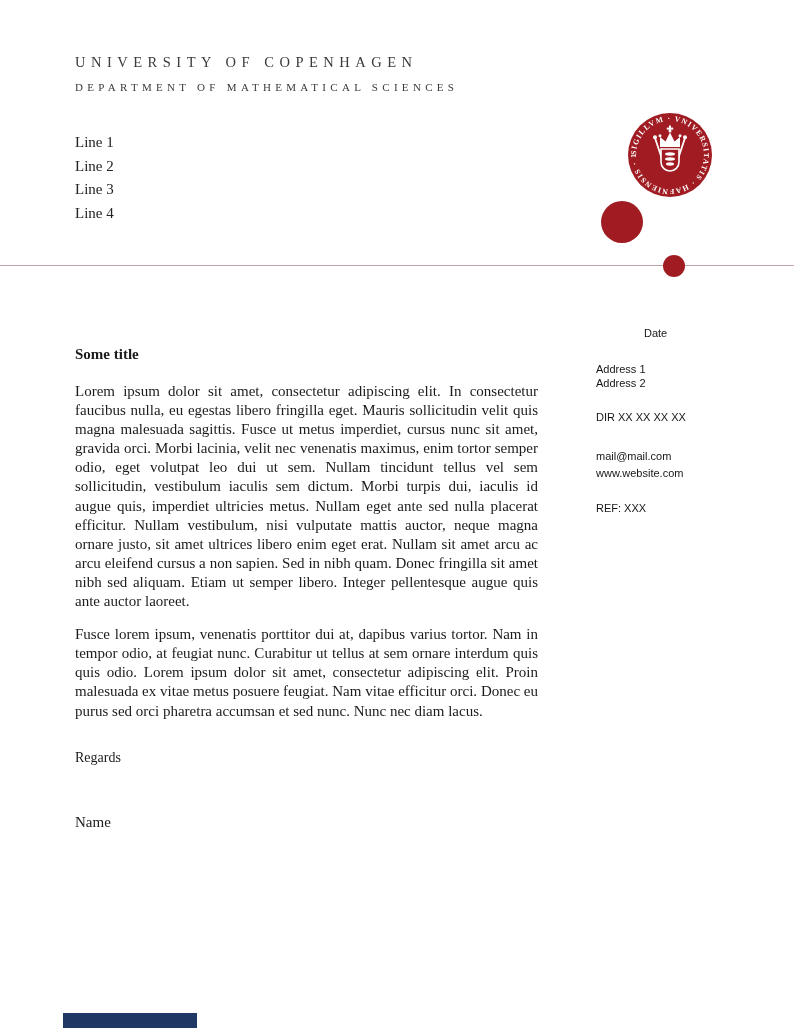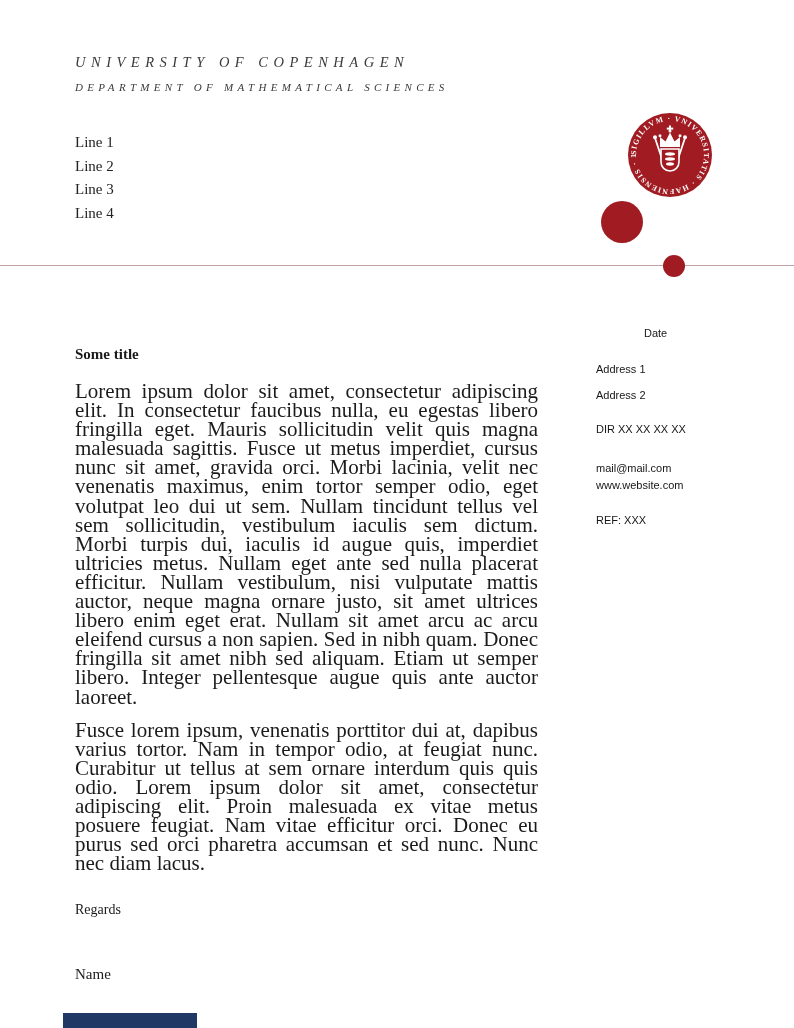--- a/index.html
+++ b/index.html
@@ -6,51 +6,51 @@
   .page {
     position:relative;
     width:794px; height:1028px;
     margin:0 auto;
     background:#ffffff;
     font-family:"Liberation Serif", serif;
     overflow:hidden;
   }
 
   
-  .masthead { position:absolute; left:75px; top:54px; color:#3a3a3a;font-style:italic; }
+  .masthead { position:absolute; left:75px; top:54px; color:#3a3a3a; }
   .masthead .uni  { font-size:14.5px; letter-spacing:5.5px; white-space:nowrap; }
   .masthead .dept { font-size:11px;  letter-spacing:4.3px; margin-top:10px; white-space:nowrap; }
 
   
   .recipient { position:absolute; left:75px; top:131px; font-size:15px; color:#222222; }
   .recipient div { line-height:23.5px; }
 
   
   .seal   { position:absolute; left:628px; top:113px; width:84px; height:84px; }
   .circle-medium { position:absolute; left:601px; top:201px; width:42px; height:42px; border-radius:50%; }
   .divider { position:absolute; left:0; top:265px; width:794px; height:1px; }
   .circle-small { position:absolute; left:663px; top:255px; width:22px; height:22px; border-radius:50%; }
 
   
   .main { position:absolute; left:75px; top:346px; width:463px; color:#1b1b1b; }
   .main .title { font-size:15px; font-weight:bold; }
-  .main p { margin:0; font-size:21px; line-height:19.1px; text-align:justify; }
+  .main p { margin:0; font-size:15px; line-height:19.1px; text-align:justify; }
   .main p.p1 { margin-top:19px; }
   .main p.p2 { margin-top:14px; }
   .main .closing { margin-top:27px; font-size:14px; line-height:19px; }
   .main .sig-name { margin-top:46px; font-size:15px; line-height:19px; }
   .main .sig-title { font-size:15px; line-height:19px; }
 
   
   .sidebar { position:absolute; left:596px; top:326px; width:175px;
              font-family:"Liberation Sans", sans-serif; font-size:11px; color:#161616; }
   .sidebar div { line-height:14px; }
   .sb-date     { margin-top:0;padding-left:48px; }
   .sb-addr1    { margin-top:22px; }
-  .sb-addr2    { margin-top:12px; }
+  .sb-addr2    { margin-top:0; }
   .sb-phone    { margin-top:20px; }
   .sb-mail     { margin-top:25px; }
   .sb-web      { margin-top:3px; }
   .sb-ref      { margin-top:21px; }
 
   
   .footer-bar { position:absolute; left:63px; bottom:0; width:134px; height:15px; }
 </style>
 </head>
 <body>

